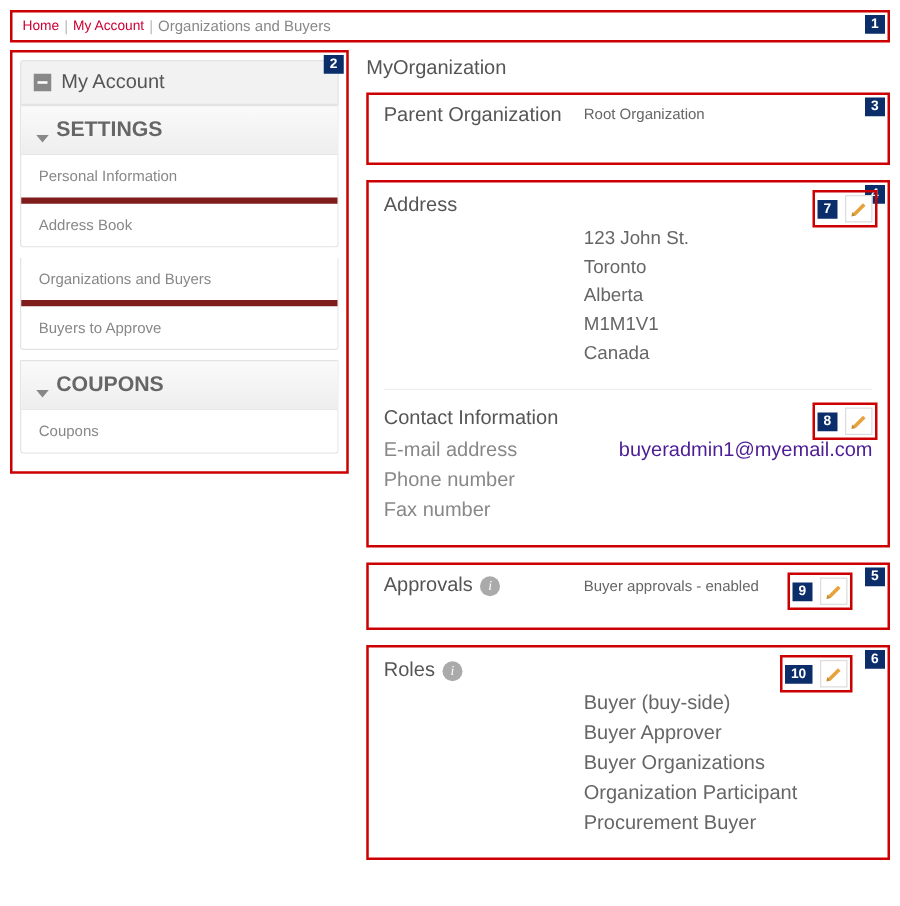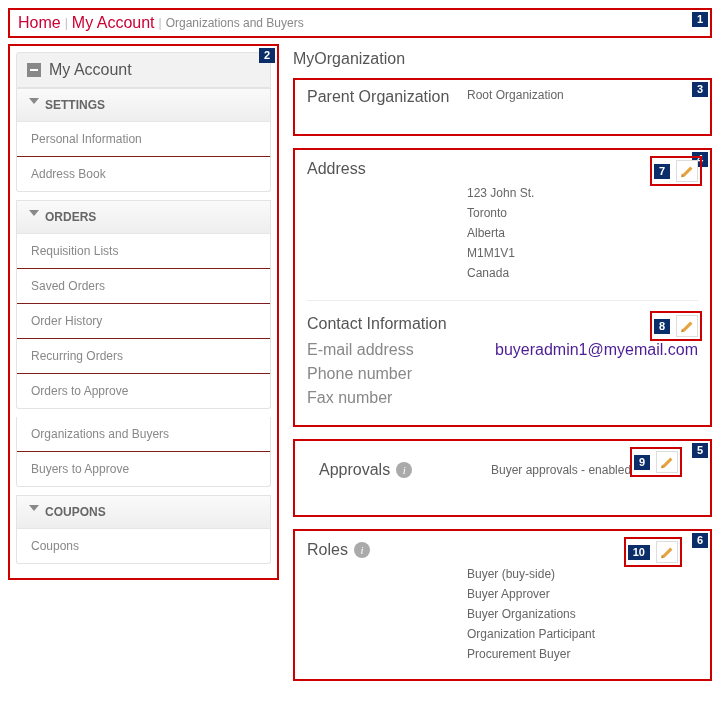--- a/index.html
+++ b/index.html
@@ -14,21 +14,21 @@
   }
   .breadcrumb {
     border: 2px solid #cc0000;
     padding: 4px 8px;
     display: flex;
     align-items: center;
     gap: 4px;
     margin-bottom: 6px;
     position: relative;
   }
-  .breadcrumb a { color: #c03; text-decoration: none; font-size: 16px; }
+  .breadcrumb a { color: #c03; text-decoration: none; font-size: 11px; }
   .breadcrumb .sep { color: #bbb; }
   .breadcrumb .current { color: #888; }
   .callout {
     background: #0b2e6b;
     color: #fff;
     font-weight: bold;
     font-size: 11px;
     padding: 2px 5px;
     display: inline-flex;
     align-items: center;
@@ -72,39 +72,39 @@
     border-top: none;
     border-radius: 0 0 3px 3px;
     margin-bottom: 8px;
     background: #fff;
   }
   .nav-header {
     background: linear-gradient(#fafafa,#eee);
     padding: 9px 12px;
     font-weight: bold;
     color: #666;
-    font-size: 12px;
-    display: flex;
-    align-items: flex-start;
+    font-size: 17px;
+    display: flex;
+    align-items: flex-end;
     gap: 6px;
     border-bottom: 1px solid #e6e6e6;
   }
   .nav-header:first-child { border-top: 1px solid #e3e3e3; }
   .chev {
     width: 0; height: 0;
     border-left: 5px solid transparent;
     border-right: 5px solid transparent;
     border-top: 6px solid #888;
     display: inline-block;
   }
   .nav-item {
     padding: 10px 14px;
     color: #888;
     font-size: 12px;
-    border-bottom: 1px solid #7f1d1d;
+    border-bottom: 5px solid #7f1d1d;
     cursor: pointer;
   }
   .nav-item:last-child { border-bottom: none; }
   .main { flex: 1; }
   h1 {
     font-weight: normal;
     font-size: 16px;
     color: #555;
     margin: 6px 0 10px 0;
   }
@@ -164,25 +164,25 @@
   .pencil::after {
     content: "";
     position: absolute;
     bottom: -3px; left: -1px;
     width: 0; height: 0;
     border-left: 2.5px solid transparent;
     border-right: 2.5px solid transparent;
     border-top: 3px solid #c78a2a;
   }
   hr.light { border: none; border-top: 1px solid #eee; margin: 14px 0; }
-  .addr-lines div { color: #666; font-size: 12px; margin-bottom: 6px; }
+  .addr-lines div { color: #666; font-size: 15px; margin-bottom: 6px; }
   .contact-row { display: flex; margin-bottom: 6px; font-size: 16px; }
   .contact-row .cl { width: 160px; color: #888; }
   .contact-row .cv { color: #4c1d95; margin-left: 28px; }
-  .roles-list div { color: #666; font-size: 12px; margin-bottom: 6px; }
+  .roles-list div { color: #666; font-size: 16px; margin-bottom: 6px; }
   .sub-block { position: relative; }
   .sub-edit {
     position: absolute;
     top: -4px; right: -4px;
     display: flex; gap: 6px; align-items:center;
     border: 2px solid #cc0000;
     padding: 2px;
   }
 </style>
 </head>
@@ -208,31 +208,20 @@
 
     <div class="nav-group">
       <div class="nav-header">
         <span class="chev"></span>
         <span>SETTINGS</span>
       </div>
       <div class="nav-item">Personal Information</div>
       <div class="nav-item">Address Book</div>
     </div>
 
-    <div class="nav-group">
-      <div class="nav-header">
-        <span class="chev"></span>
-        <span>ORDERS</span>
-      </div>
-      <div class="nav-item">Requisition Lists</div>
-      <div class="nav-item">Saved Orders</div>
-      <div class="nav-item">Order History</div>
-      <div class="nav-item">Recurring Orders</div>
-      <div class="nav-item">Orders to Approve</div>
-    </div>
 
     <div class="nav-group">
       <div class="nav-item">Organizations and Buyers</div>
       <div class="nav-item">Buyers to Approve</div>
     </div>
 
     <div class="nav-group">
       <div class="nav-header">
         <span class="chev"></span>
         <span>COUPONS</span>
@@ -302,21 +291,21 @@
 
     <div class="panel" style="padding-bottom:24px;">
       <span class="callout tr">5</span>
       <div class="edit-cluster">
         <span class="callout">9</span>
         <span class="pencil-btn">
             <span class="pencil"></span>
           </span>
       </div>
       <div class="row" style="align-items:center;">
-        <div class="label-col section-title" style="margin:12px;">
+        <div class="label-col section-title" style="margin:0;">
           <span>Approvals</span>
           <span class="info-badge">i</span>
         </div>
         <div class="value-col">Buyer approvals - enabled</div>
       </div>
     </div>
 
     <div class="panel">
       <span class="callout tr">6</span>
       <div class="edit-cluster">

